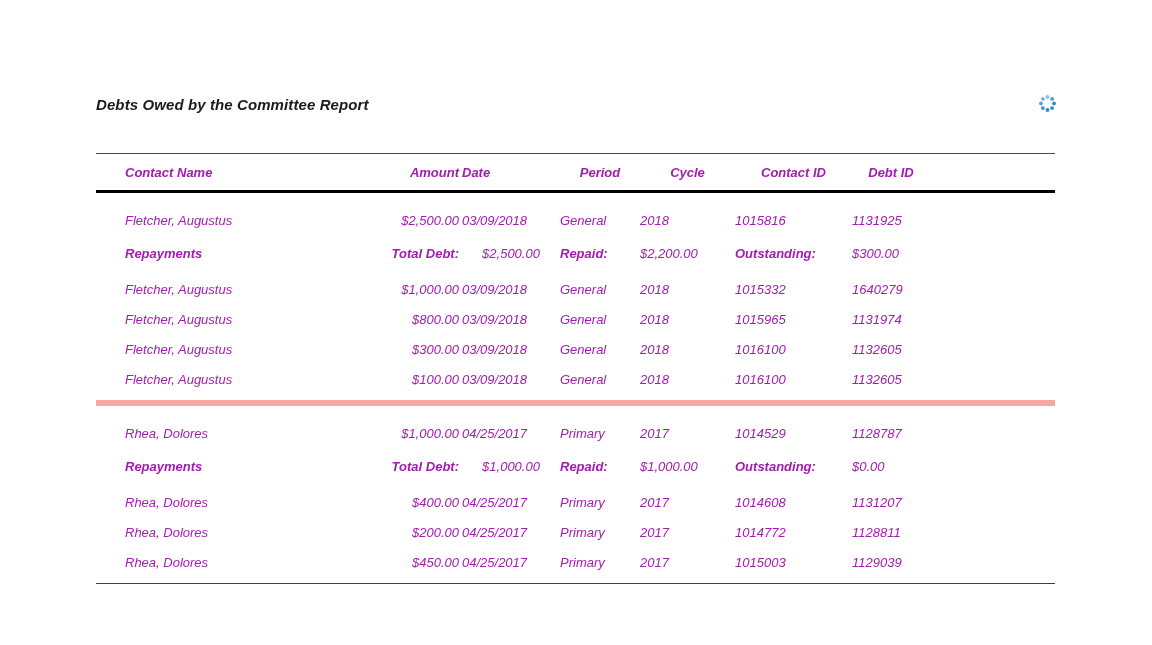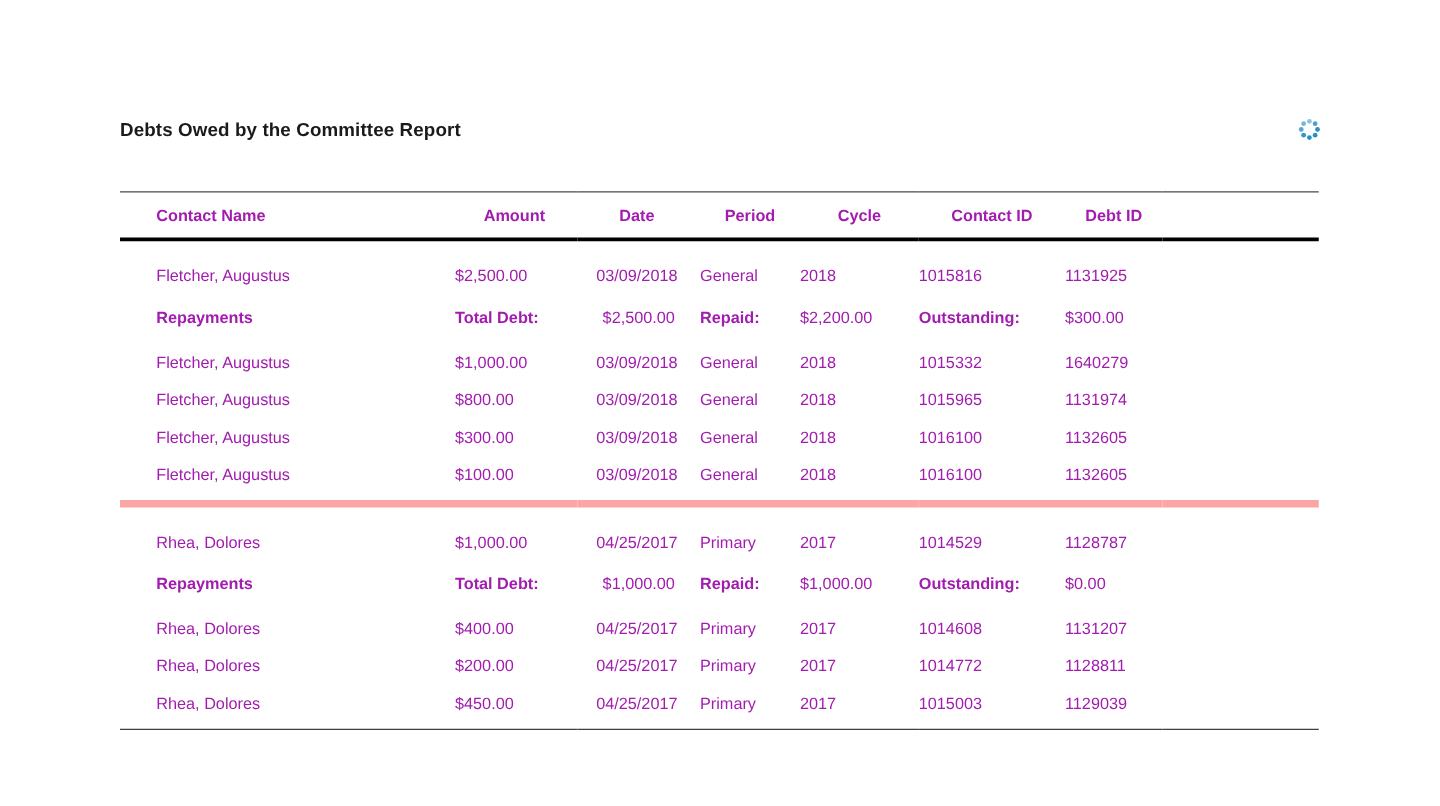--- a/index.html
+++ b/index.html
@@ -7,20 +7,21 @@
   body {
     font-family: "Liberation Sans", "DejaVu Sans", sans-serif;
     color: #1a1a1a;
   }
   .page {
     position: relative;
     width: 1152px;
     height: 645px;
     background: #ffffff;
     overflow: hidden;
+    font-style: italic;
   }
   .report-title {
     position: absolute;
     left: 96px;
     top: 96px;
     font-size: 15px;
     font-weight: bold;
     color: #1a1a1a;
     letter-spacing: 0.1px;
   }
@@ -49,22 +50,22 @@
     font-weight: bold;
     padding-top: 11px;
     padding-bottom: 10px;
     border-top: 1px solid #4a4a4a;
     border-bottom: 3px solid #000000;
   }
   tbody.block { border-bottom: 6px solid #fca5a5; }
   tbody.block:last-child { border-bottom: 1px solid #3f3f3f; }
 
   .c-name   { text-align: left;  padding-left: 29px; }
-  .c-amount { padding-right: 3px; }
-  .c-date   { text-align: center; padding-right: 3px; }
+  .c-amount { text-align: right; padding-right: 3px; }
+  .c-date   { text-align: left; padding-right: 3px; }
   .c-period, .c-cycle, .c-cid, .c-did { }
   .val-center { text-align: center; padding-right: 0; }
 
   .debt-row td    { padding-top: 20px; padding-bottom: 10px; }
   .summary-row td { padding-top: 8px;  padding-bottom: 14px; margin-top: 44px; }
   .detail-row td  { padding-top: 7px;  padding-bottom: 8px; }
   .detail-row.last td { padding-bottom: 13px; }
   .bold { font-weight: bold; }
 </style>
 </head>

